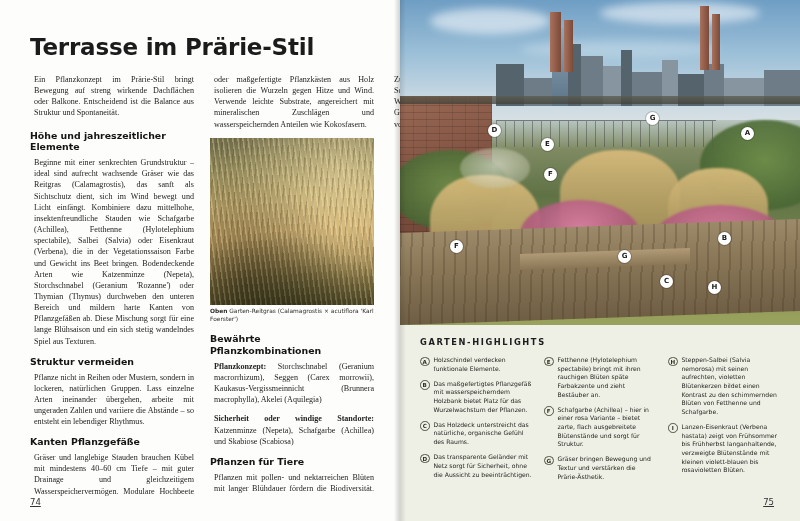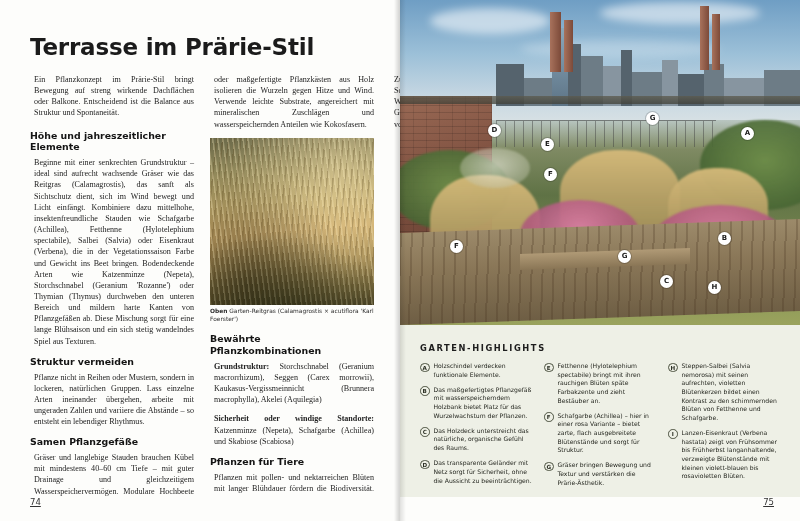--- a/index.html
+++ b/index.html
@@ -198,23 +198,23 @@
     line-height: 13px;
     text-align: center;
     box-shadow: 0 0 0 1px rgba(0,0,0,0.18);
     z-index: 20;
   }
 
   
   .highlights {
     position: absolute;
     left: 0; top: 325px;
-    width: 400px; height: 172px;
+    width: 400px; height: 196px;
     background: #eef0e6;
-    padding: 18px 20px 0 20px;
+    padding: 12px 20px 0 20px;
   }
   .hl-title {
     font-family: "DejaVu Sans", sans-serif;
     font-weight: bold;
     font-size: 8.3px;
     letter-spacing: 1.6px;
     color: #1d1d1d;
     margin: 0 0 9px 0;
   }
   .hl-cols {
@@ -259,35 +259,35 @@
     <div class="cols">
 
       <p class="body-text">Ein Pflanzkonzept im Prärie-Stil bringt Bewegung auf streng wirkende Dachflächen oder Balkone. Entscheidend ist die Balance aus Struktur und Spontaneität.</p>
 
       <h2 class="sub-h first">Höhe und jahreszeitlicher Elemente</h2>
       <p class="body-text">Beginne mit einer senkrechten Grundstruktur – ideal sind aufrecht wachsende Gräser wie das Reitgras (Calamagrostis), das sanft als Sichtschutz dient, sich im Wind bewegt und Licht einfängt. Kombiniere dazu mittelhohe, insektenfreundliche Stauden wie Schafgarbe (Achillea), Fetthenne (Hylotelephium spectabile), Salbei (Salvia) oder Eisenkraut (Verbena), die in der Vegetationssaison Farbe und Gewicht ins Beet bringen. Bodendeckende Arten wie Katzenminze (Nepeta), Storchschnabel (Geranium 'Rozanne') oder Thymian (Thymus) durchweben den unteren Bereich und mildern harte Kanten von Pflanzgefäßen ab. Diese Mischung sorgt für eine lange Blühsaison und ein sich stetig wandelndes Spiel aus Texturen.</p>
 
       <h2 class="sub-h">Struktur vermeiden</h2>
       <p class="body-text">Pflanze nicht in Reihen oder Mustern, sondern in lockeren, natürlichen Gruppen. Lass einzelne Arten ineinander übergehen, arbeite mit ungeraden Zahlen und variiere die Abstände – so entsteht ein lebendiger Rhythmus.</p>
 
-      <h2 class="sub-h">Samen Pflanzgefäße</h2>
+      <h2 class="sub-h">Kanten Pflanzgefäße</h2>
       <p class="body-text">Gräser und langlebige Stauden brauchen Kübel mit mindestens 40–60 cm Tiefe – mit guter Drainage und gleichzeitigem Wasserspeichervermögen. Modulare Hochbeete oder maßgefertigte Pflanzkästen aus Holz isolieren die Wurzeln gegen Hitze und Wind. Verwende leichte Substrate, angereichert mit mineralischen Zuschlägen und wasserspeichernden Anteilen wie Kokosfasern.</p>
 
       <div class="photo-block">
         <div class="photo-grass"></div>
         <div class="caption">
           <b>Oben</b>
           <span>Garten-Reitgras (Calamagrostis × acutiflora 'Karl Foerster')</span>
         </div>
       </div>
 
       <h2 class="sub-h">Bewährte Pflanzkombinationen</h2>
 
       <p class="body-text">
-        <b>Grundstruktur:</b><span> Storchschnabel (Geranium macrorrhizum), Seggen (Carex morrowii), Kaukasus-Vergissmeinnicht (Brunnera macrophylla), Akelei (Aquilegia)</span>
+        <b>Pflanzkonzept:</b><span> Storchschnabel (Geranium macrorrhizum), Seggen (Carex morrowii), Kaukasus-Vergissmeinnicht (Brunnera macrophylla), Akelei (Aquilegia)</span>
       </p>
       <p class="body-text">
         <b>Sicherheit oder windige Standorte:</b><span> Katzenminze (Nepeta), Schafgarbe (Achillea) und Skabiose (Scabiosa)</span>
       </p>
 
       <h2 class="sub-h">Pflanzen für Tiere</h2>
       <p class="body-text">Pflanzen mit pollen- und nektarreichen Blüten mit langer Blühdauer fördern die Biodiversität. Zusätzlich zu den oben genannten Arten Salbei, Sonnenhut (Echinacea) und Mazedonische Witwenblume (Knautia) Insekten an, während Gräser Vögeln Samen bieten. Wenn Platz vorhanden ist, stelle eine Wasserschale auf.</p>
 
     </div>
 

